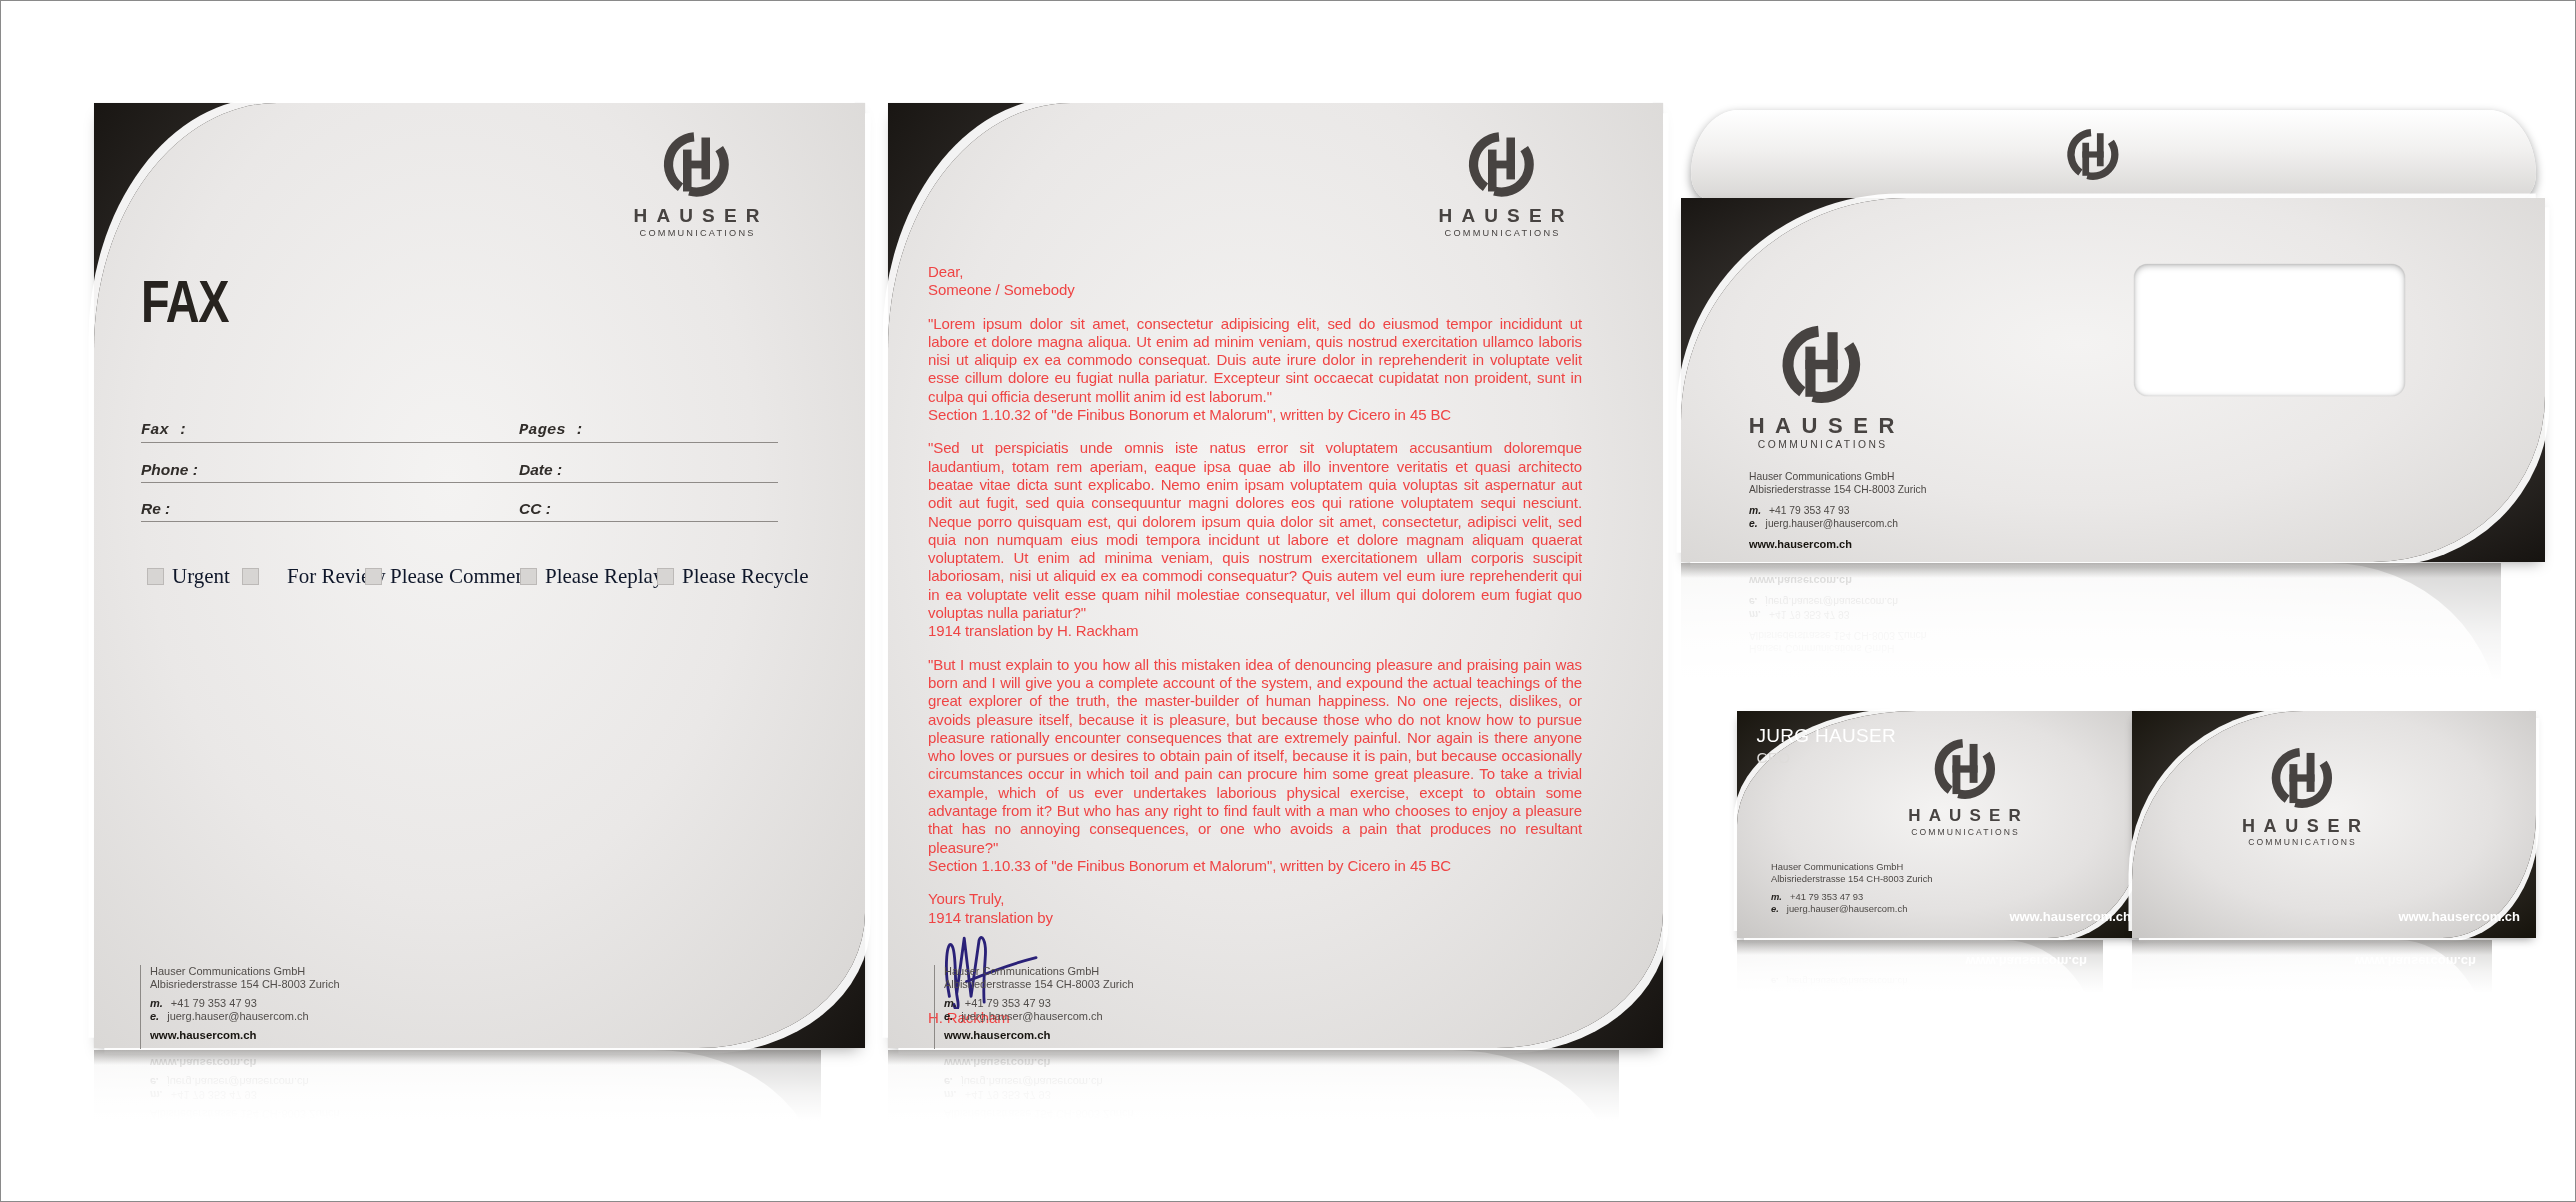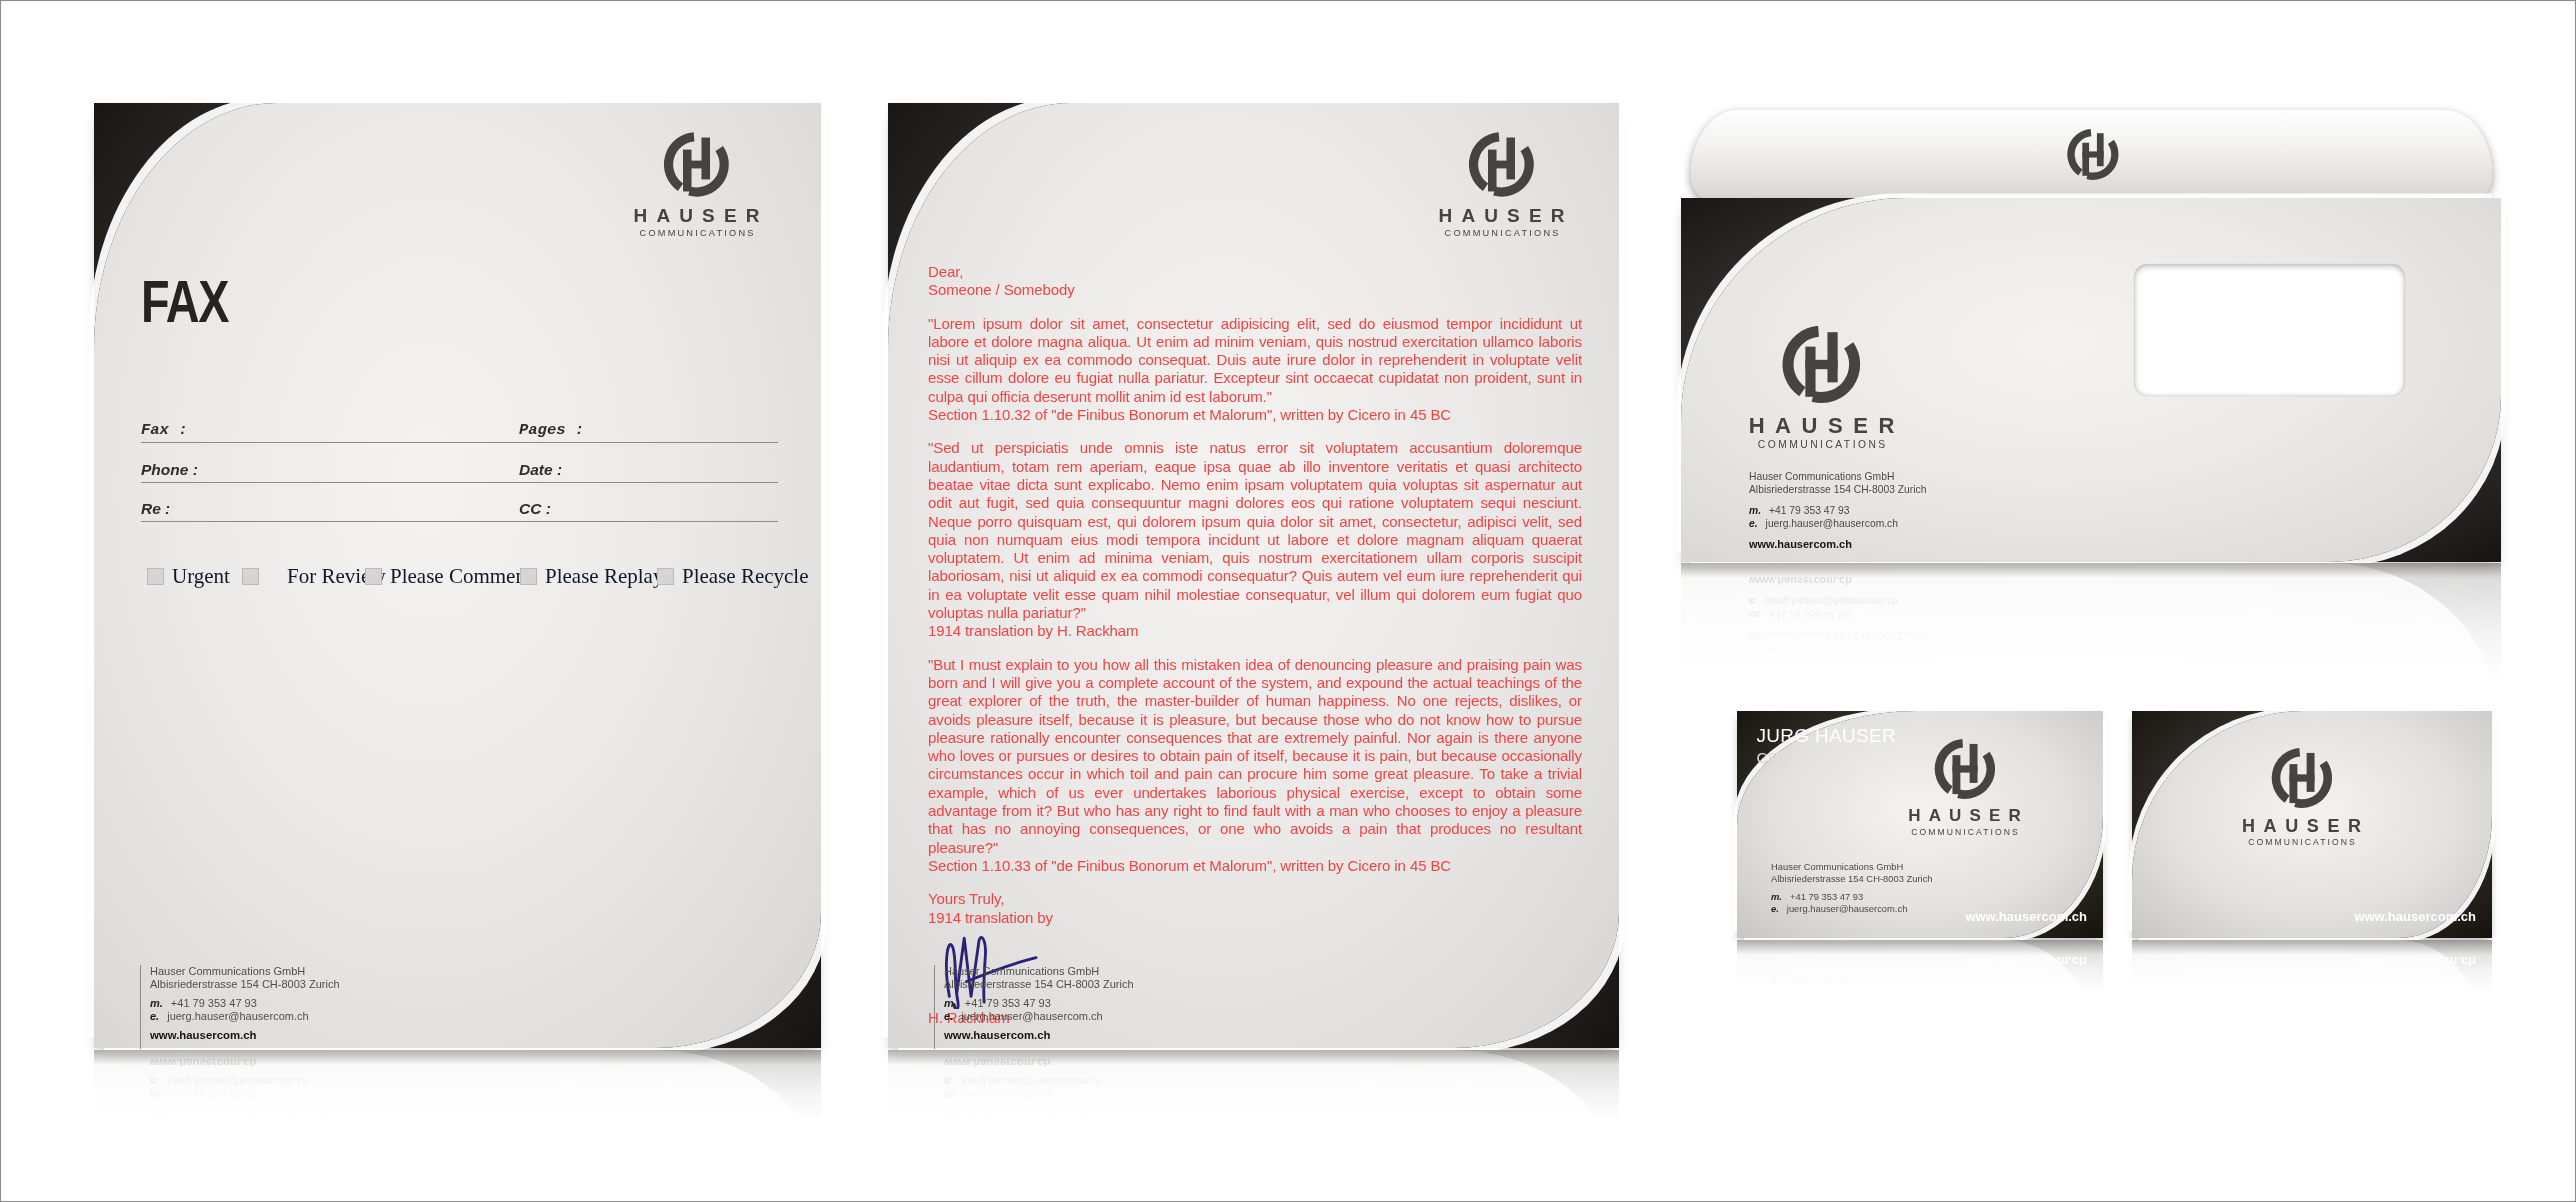--- a/index.html
+++ b/index.html
@@ -2,21 +2,21 @@
 <html style="font-size:9.2px"><head>
 <meta charset="utf-8">
 <style>
   html,body{margin:0;padding:0;background:#fff;}
   #canvas{
     position:relative; width:2576px; height:1202px; overflow:hidden;
     background:#ffffff; border:1.1px solid #8a8a8a; box-sizing:border-box;
     font-family:"Liberation Sans", sans-serif; color:#3c3936;
   }
   
-  .item{position:absolute;}
+  .item{position:absolute;padding-left:44px;}
   .dark-bg{position:absolute; inset:0;
     background:radial-gradient(ellipse at 50% 48%, #5a5653 0%, #413d3a 45%, #161310 100%);}
   .leaf{position:absolute; inset:0;
     background:radial-gradient(ellipse at 46% 40%, #f4f3f2 0%, #eae8e7 52%, #d7d5d3 100%);}
   .page{box-shadow:0 8px 15px -5.7px rgba(0,0,0,.35), 0 0 0.6px rgba(40,38,36,.4);}
   .page .leaf{
     border-top-left-radius:183px 246px; border-bottom-right-radius:167px 135px;
     box-shadow:-8px -8px 0 -2.3px rgba(255,255,255,.95), 8px 8px 0 -2.3px rgba(255,255,255,.95);}
   
   .logo{position:absolute; display:flex; flex-direction:column; align-items:center; width:195px;}

